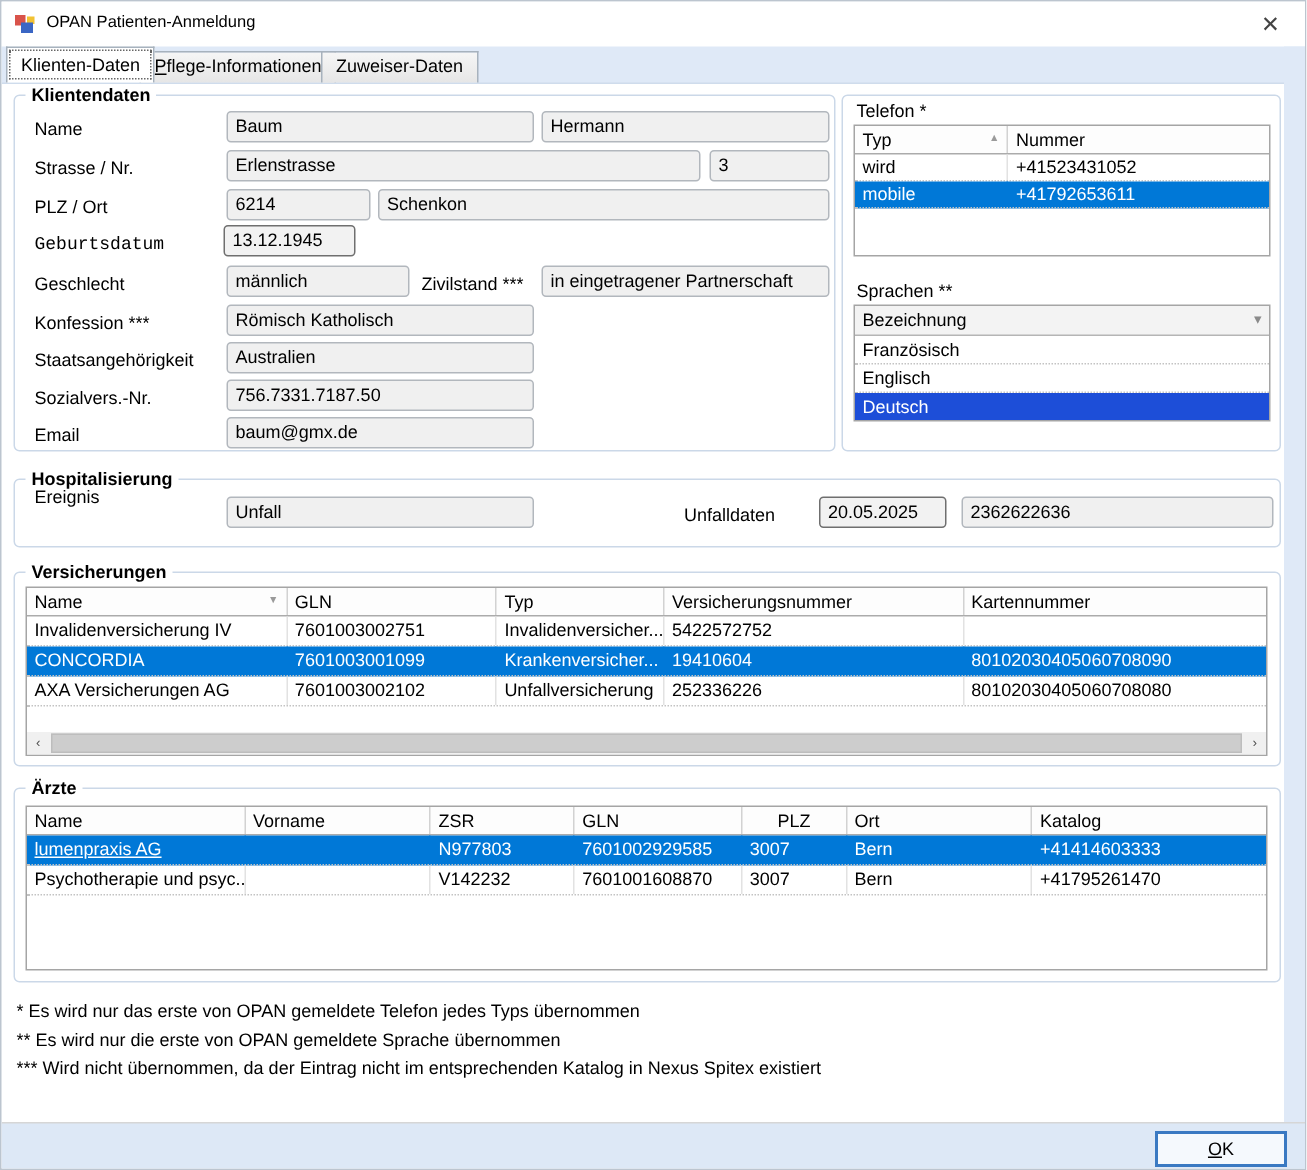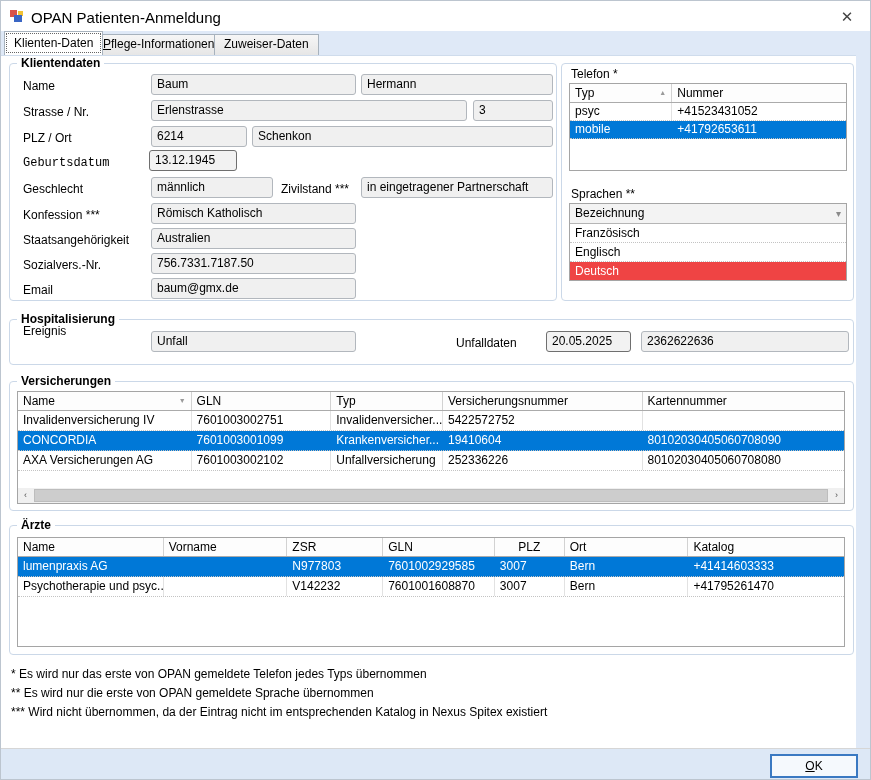--- a/index.html
+++ b/index.html
@@ -3,21 +3,21 @@
 <meta charset="utf-8">
 <style>
   * { box-sizing: border-box; margin: 0; padding: 0; }
   html,body { background:#fff; }
   body { font-family:"Liberation Sans", sans-serif; font-size:12px; color:#000; }
   .window { position:relative; width:871px; height:780px; background:#fff; border:1px solid #bcc5cf; overflow:hidden; }
 
   
   .titlebar { position:absolute; left:0; top:0; width:100%; height:30px; background:#fff; }
   .app-icon { position:absolute; left:8px; top:7px; width:16px; height:16px; }
-  .title { position:absolute; left:30px; top:8px; font-size:15px; }
+  .title { position:absolute; left:30px; top:8px; font-size:11px; }
   .close { position:absolute; right:12px; top:5px; width:22px; height:22px; text-align:center; line-height:22px; font-size:15px; color:#444; cursor:pointer; }
 
   
   .tabstrip { position:absolute; left:0; top:30px; width:100%; height:25px; background:#dfe9f7; border-bottom:1px solid #cfdcec; }
   .tab { position:absolute; bottom:0; height:21px; line-height:19px; padding:0 9px; background:linear-gradient(#f6f6f6,#e6e6e6); border:1px solid #a7b2bd; border-bottom:none; }
   .tab.active { background:#fff; height:24px; line-height:22px; z-index:2; outline:1px dotted #666; outline-offset:-3px; }
   .tab .mn { text-decoration:underline; }
 
   
   .group { position:absolute; border:1px solid #cbd8e8; border-radius:4px; background:#fff; }
@@ -35,21 +35,21 @@
   .sort { margin-left:auto; font-size:7px; color:#9a9a9a; padding-left:3px; }
   .drow { height:20px; line-height:19px; border-bottom:1px dotted #c3c3c3; }
   .dcell { padding:0 5px; border-right:1px solid #e2e2e2; overflow:hidden; white-space:nowrap; }
   .drow.sel { background:#0078d7; color:#fff; }
   .drow.sel .dcell { border-right-color:#0078d7; }
 
   
   .combo-head { display:flex; height:20px; line-height:19px; background:#f3f3f3; border-bottom:1px solid #b5b5b5; padding:0 5px; }
   .combo-head .arrow { margin-left:auto; color:#8a8a8a; font-size:10px; }
   .litem { height:19px; line-height:18px; padding:0 5px; border-bottom:1px dotted #c3c3c3; }
-  .litem.sel { background:#ef4444; color:#fff; }
+  .litem.sel { background:#1d4ed8; color:#fff; }
 
   
   .hscroll { position:absolute; height:15px; background:#f0f0f0; display:flex; align-items:center; }
   .hs-arrow { width:15px; height:15px; text-align:center; line-height:14px; font-size:9px; color:#505050; flex:0 0 auto; }
   .hs-thumb { height:13px; background:#cdcdcd; border:1px solid #bdbdbd; flex:1 1 auto; margin:0 1px; }
 
   
   .footnote { position:absolute; left:10px; white-space:nowrap; }
 
   
@@ -123,21 +123,21 @@
   <div class="lbl" style="left:570px;top:66px;">Telefon *</div>
   <div class="vtable" style="left:568px;top:82px;width:278px;height:88px;">
     <div class="trow hrow">
       <div class="hcell" style="width:103px;">
           <span>Typ</span>
           <span class="sort">▲</span>
         </div>
       <div class="hcell" style="width:175px;border-right:none;">Nummer</div>
     </div>
     <div class="trow drow" style="height:18px;line-height:17px;">
-      <div class="dcell" style="width:103px;">psyc</div>
+      <div class="dcell" style="width:103px;">wird</div>
       <div class="dcell" style="width:175px;border-right:none;">+41523431052</div>
     </div>
     <div class="trow drow sel" style="height:18px;line-height:17px;">
       <div class="dcell" style="width:103px;">mobile</div>
       <div class="dcell" style="width:175px;border-right:none;">+41792653611</div>
     </div>
   </div>
 
   <div class="lbl" style="left:570px;top:186px;">Sprachen **</div>
   <div class="vtable" style="left:568px;top:202px;width:278px;height:78px;">
@@ -208,21 +208,21 @@
       <div class="hcell" style="width:96px;">ZSR</div>
       <div class="hcell" style="width:112px;">GLN</div>
       <div class="hcell" style="width:70px;flex-direction:column;">
           <span>PLZ</span>
           <span class="sort">▲</span>
         </div>
       <div class="hcell" style="width:124px;">Ort</div>
       <div class="hcell" style="width:156px;border-right:none;">Katalog</div>
     </div>
     <div class="trow drow sel">
-      <div class="dcell" style="width:146px;">lumenpraxis AG</div>
+      <div class="dcell" style="width:146px;text-decoration:underline;">lumenpraxis AG</div>
       <div class="dcell" style="width:124px;"></div>
       <div class="dcell" style="width:96px;">N977803</div>
       <div class="dcell" style="width:112px;">7601002929585</div>
       <div class="dcell" style="width:70px;">3007</div>
       <div class="dcell" style="width:124px;">Bern</div>
       <div class="dcell" style="width:156px;border-right:none;">+41414603333</div>
     </div>
     <div class="trow drow">
       <div class="dcell" style="width:146px;">Psychotherapie und psyc...</div>
       <div class="dcell" style="width:124px;"></div>

